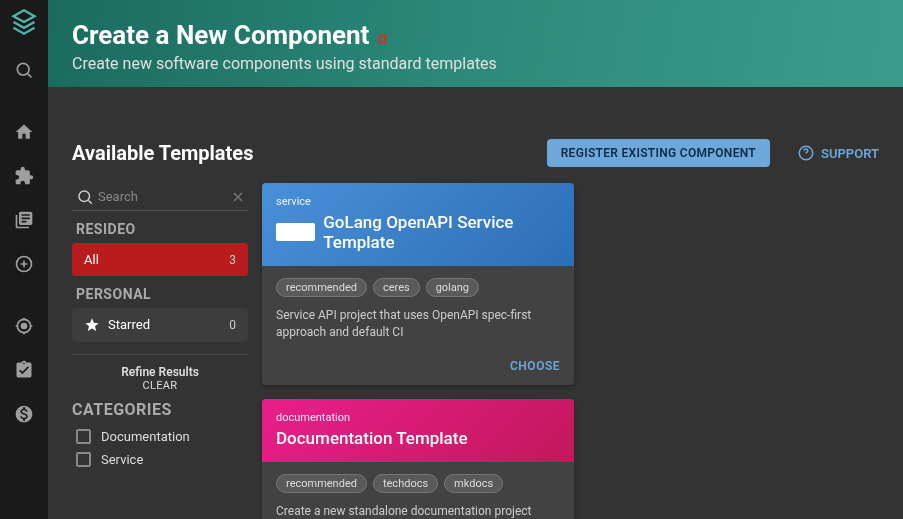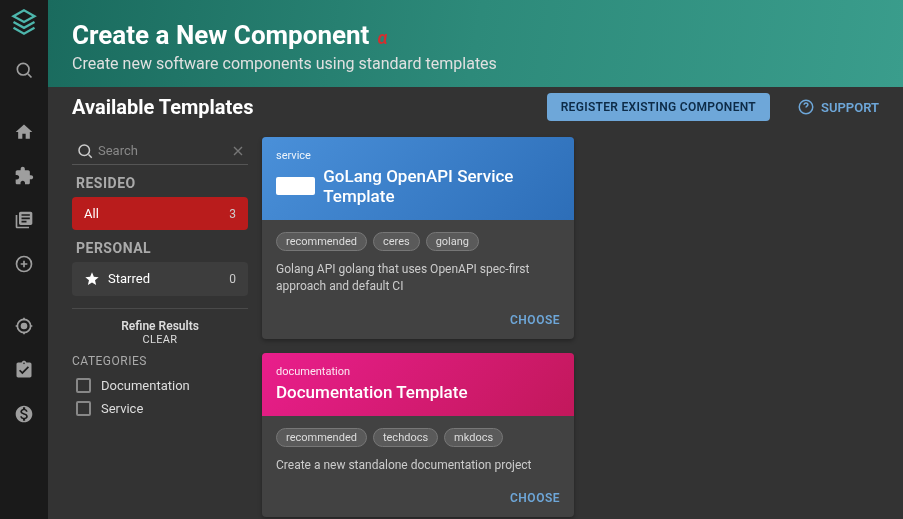--- a/index.html
+++ b/index.html
@@ -8,21 +8,21 @@
 .rail-logo { width: 28px; height: 28px; display: flex; align-items: center; justify-content: center; margin-bottom: 10px; }
 .rail-icon { width: 40px; height: 40px; display: flex; align-items: center; justify-content: center; color: #9e9e9e; cursor: pointer; border-radius: 4px; }
 .rail-icon svg { width: 20px; height: 20px; }
 .rail-spacer { height: 14px; }
 .main { flex: 1; display: flex; flex-direction: column; overflow: hidden; }
 .header { background: linear-gradient(100deg, #1a6b5e 0%, #2d8a7a 50%, #3a9d8c 100%); padding: 20px 24px 14px; }
 .header-title-row { display: flex; align-items: baseline; gap: 8px; }
 .header-title { font-size: 26px; font-weight: 700; color: #fff; }
 .alpha-badge { color: #d32f2f; font-style: italic; font-size: 18px; font-weight: 600; }
 .header-subtitle { font-size: 16px; color: #e0e0e0; margin-top: 4px; }
-.content { flex: 1; padding: 6px 24px; overflow: auto; display: flex; flex-direction: column; }
+.content { flex: 1; padding: 6px 24px; overflow: auto; display: flex; flex-direction: column; margin-top: 46px; }
 .content-top { display: flex; justify-content: space-between; align-items: center; margin-bottom: 16px; }
 .section-title { font-size: 20px; font-weight: 700; }
 .top-actions { display: flex; align-items: center; gap: 27px; }
 .btn-register { background: #6ea7d9; color: #0d2b47; border: none; padding: 7px 14px; font-size: 12px; font-weight: 600; letter-spacing: 0.3px; border-radius: 4px; cursor: pointer; }
 .support-link { display: flex; align-items: center; gap: 6px; color: #6ea7d9; font-size: 13px; font-weight: 600; cursor: pointer; }
 .support-link svg { width: 18px; height: 18px; }
 .body { display: flex; gap: 14px; }
 .sidebar { width: 176px; flex-shrink: 0; }
 .search-box { position: relative; display: flex; align-items: center; margin-bottom: 10px; }
 .search-box svg.search-i { width: 18px; height: 18px; color: #ccc; position: absolute; left: 4px; }
@@ -32,21 +32,21 @@
 .group-label { font-size: 14px; font-weight: 700; letter-spacing: 0.5px; color: #aaa; margin: 10px 0 6px 4px; }
 .list-item { display: flex; justify-content: space-between; align-items: center; padding: 9px 12px; font-size: 13px; border-radius: 4px; cursor: pointer; background: #3d3d3d; }
 .list-item.active { background: #b91c1c; }
 .list-item .count { color: #ccc; font-size: 12px; }
 .list-item .star-wrap { display: flex; align-items: flex-start; gap: 8px; }
 .list-item svg { width: 16px; height: 16px; fill: #fff; }
 .divider { border: none; border-top: 1px solid #4a4a4a; margin: 12px 0 10px; }
 .refine-row { display: flex; justify-content: space-between; align-items: center; margin-bottom: 8px; flex-direction: column; }
 .refine-label { font-size: 12px; font-weight: 600; color: #ddd; }
 .clear-btn { font-size: 11px; font-weight: 400; color: #ddd; cursor: pointer; letter-spacing: 0.3px; }
-.cat-label { font-size: 12px; font-weight: 400; letter-spacing: 0.5px; color: #aaa; margin: 6px 0 6px 0; }
+.cat-label { font-size: 16px; font-weight: 700; letter-spacing: 0.5px; color: #aaa; margin: 6px 0 6px 0; }
 .checkbox-row { display: flex; align-items: center; gap: 10px; padding: 4px 4px; font-size: 13px; color: #ddd; cursor: pointer; }
 .checkbox-row .box { width: 15px; height: 15px; border: 2px solid #888; border-radius: 2px; }
 .cards { flex: 1; display: flex; flex-wrap: wrap; gap: 14px; align-content: flex-start; }
 .card { width: 312px; background: #424242; border-radius: 4px; overflow: hidden; display: flex; flex-direction: column; box-shadow: 0 2px 4px rgba(0,0,0,0.3); }
 .card-head { padding: 12px 14px 14px; min-height: 62px; }
 .card-head.blue { background: linear-gradient(135deg, #4a90d9 0%, #2d6eb8 100%); }
 .card-head.pink { background: linear-gradient(135deg, #e91e8c 0%, #c2185b 100%); }
 .card-type { font-size: 11px; color: rgba(255,255,255,0.9); margin-bottom: 4px; }
 .card-title-row { display: flex; align-items: center; gap: 8px; }
 .card-logo { width: 44px; height: 18px; background: #fff; border-radius: 2px; }
@@ -195,21 +195,21 @@
                 <div class="card-logo"></div>
                 <div class="card-title">GoLang OpenAPI Service Template</div>
               </div>
             </div>
             <div class="card-body">
               <div class="tags">
                 <span class="tag">recommended</span>
                 <span class="tag">ceres</span>
                 <span class="tag">golang</span>
               </div>
-              <div class="card-desc">Golang API golang that uses OpenAPI spec-first approach and default CI</div>
+              <div class="card-desc">Service API project that uses OpenAPI spec-first approach and default CI</div>
             </div>
             <div class="card-foot">
               <button class="choose-btn">CHOOSE</button>
             </div>
           </div>
           <div class="card">
             <div class="card-head pink">
               <div class="card-type">documentation</div>
               <div class="card-title-row">
                 <div class="card-title">Documentation Template</div>

